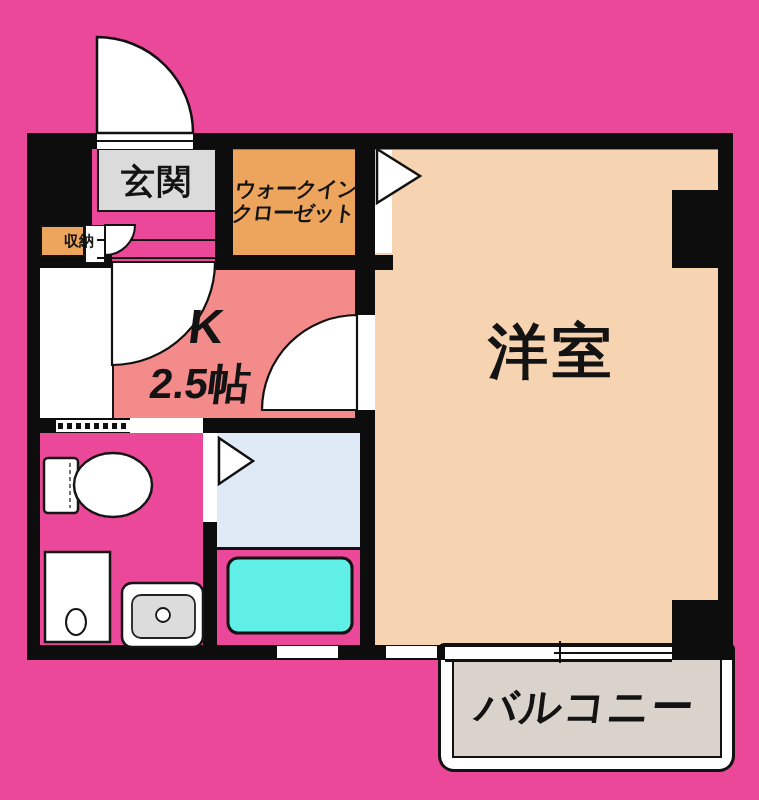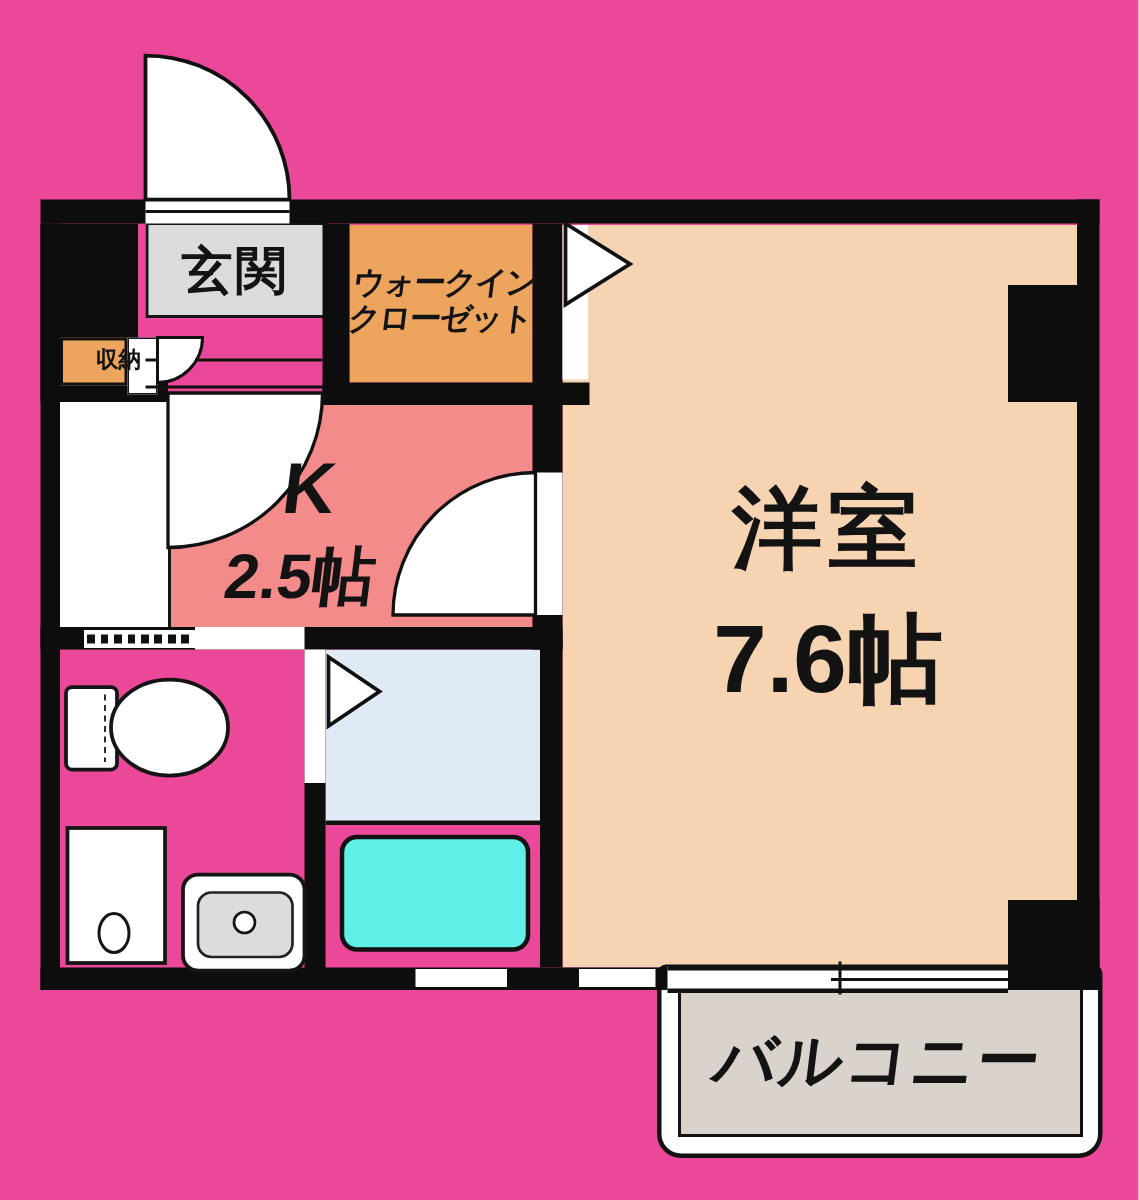--- a/index.html
+++ b/index.html
@@ -100,16 +100,15 @@
 
   <div class="lbl" style="left:157px;top:181px;font-size:34px;letter-spacing:2px;">玄関</div>
   <div class="lbl skew" style="left:295px;top:201px;font-size:21px;letter-spacing:-1px;">
     <span>ウォークイン</span><br>
     <span>クローゼット</span>
   </div>
   <div class="lbl" style="left:62px;top:241px;font-size:15px;margin-left:17px;">収納</div>
   <div class="lbl skew" style="left:206px;top:327px;font-size:48px;">K</div>
   <div class="lbl skew" style="left:200px;top:384px;font-size:42px;">2.5帖</div>
   <div class="lbl" style="left:552px;top:352px;font-size:60px;letter-spacing:4px;">洋室</div>
-  <div class="lbl" style="left:552px;top:440px;font-size:64px;">7.6帖</div>
   <div class="lbl skew" style="left:585px;top:707px;font-size:42px;letter-spacing:1px;">バルコニー</div>
 
 </div>
 
 </body></html>

